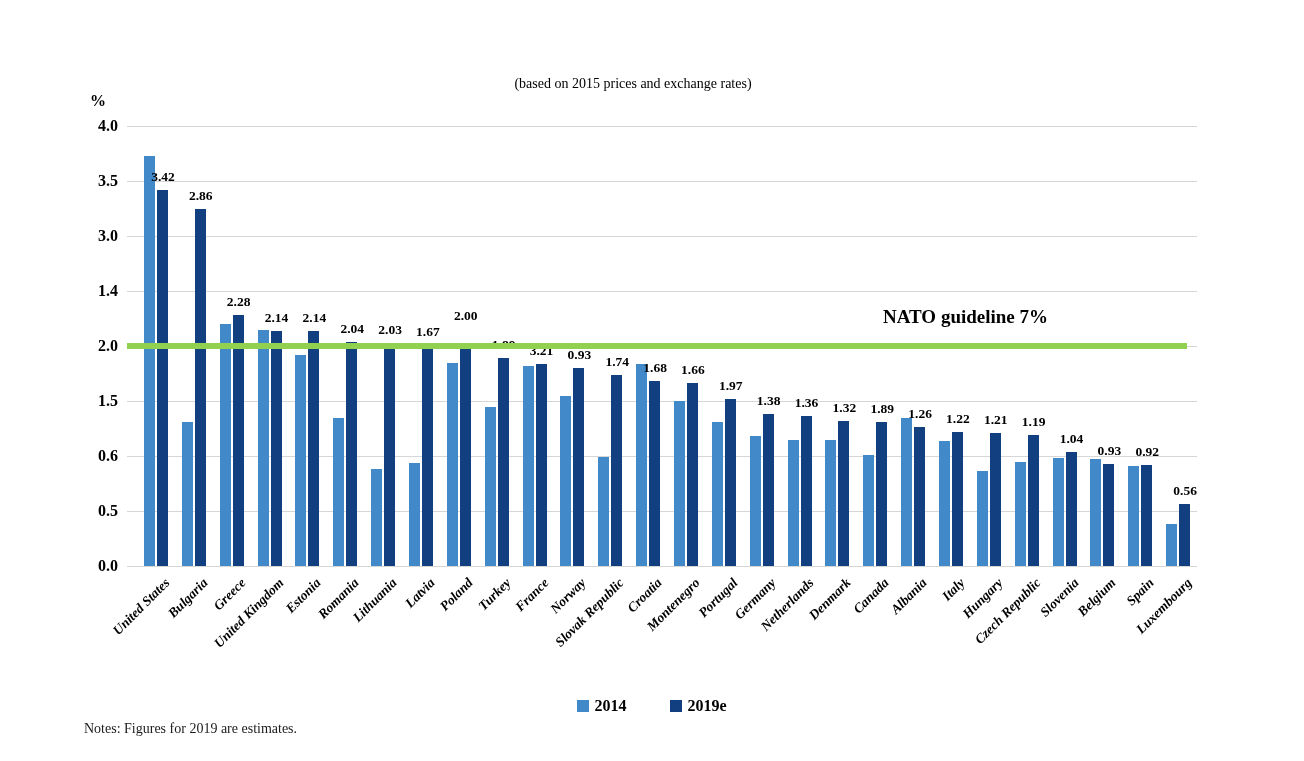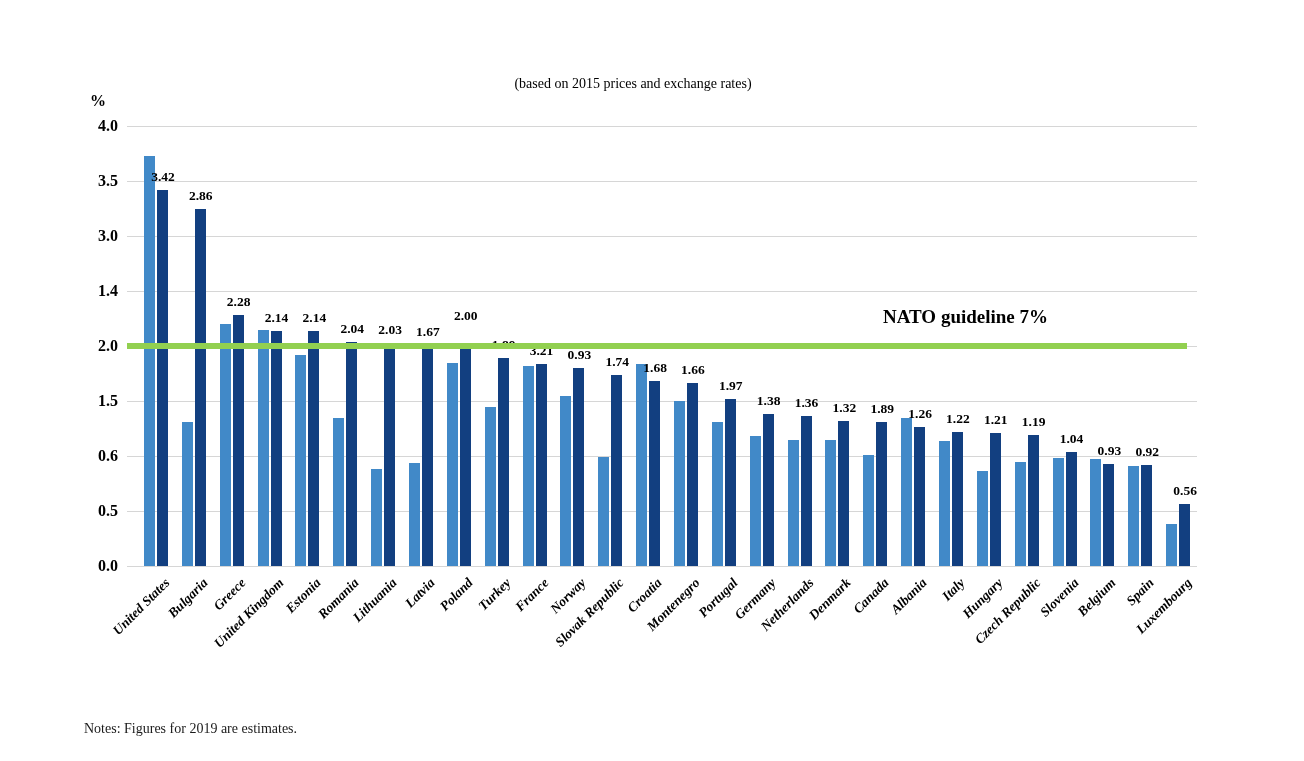--- a/index.html
+++ b/index.html
@@ -177,15 +177,25 @@
       <span class="xlabel" style="left: 782.071px; top: 4px;">Albania</span>
       <span class="xlabel" style="left: 819.929px; top: 4px;">Italy</span>
       <span class="xlabel" style="left: 857.786px; top: 4px;">Hungary</span>
       <span class="xlabel" style="left: 895.643px; top: 4px;">Czech Republic</span>
       <span class="xlabel" style="left: 933.5px; top: 4px;">Slovenia</span>
       <span class="xlabel" style="left: 971.357px; top: 4px;">Belgium</span>
       <span class="xlabel" style="left: 1009.21px; top: 4px;">Spain</span>
       <span class="xlabel" style="left: 1047.07px; top: 4px;">Luxembourg</span>
     </div>
 
+  <div id="legend">
+    <div class="legend-item">
+      <span class="legend-swatch" id="sw0" style="background: rgb(65, 137, 200);"></span>
+      <span class="legend-text">2014</span>
+    </div>
+    <div class="legend-item">
+      <span class="legend-swatch" id="sw1" style="background: rgb(18, 63, 128);"></span>
+      <span class="legend-text">2019e</span>
+    </div>
+  </div>
 
   <div id="notes">Notes: Figures for 2019 are estimates.</div>
 </div>
 
 </body></html>

